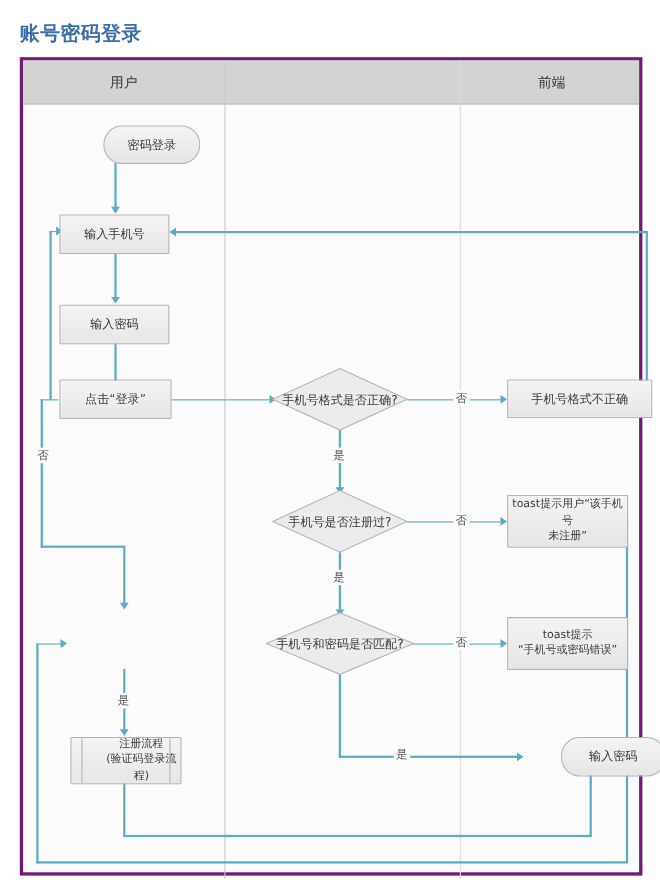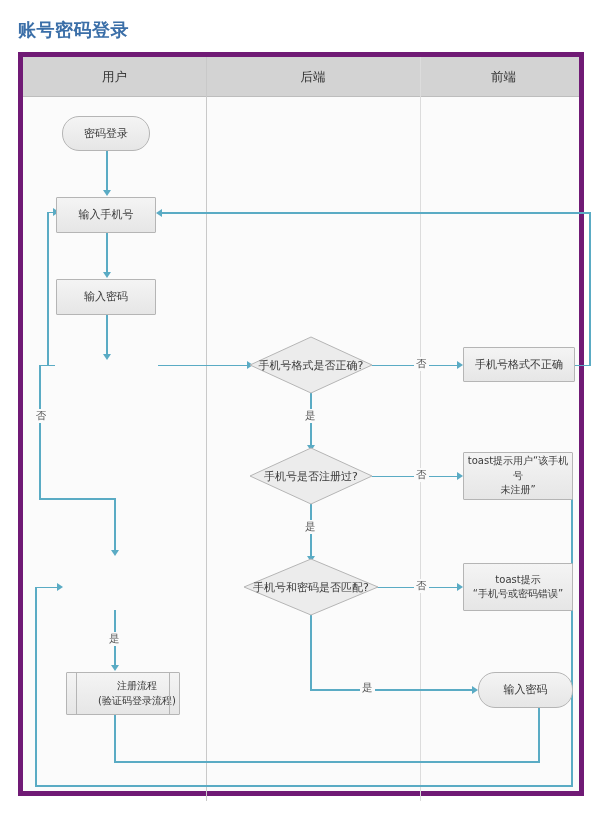--- a/index.html
+++ b/index.html
@@ -23,21 +23,21 @@
     color: #3b6fa8;
     letter-spacing: 0.5px;
     white-space: nowrap;
   }
   #diagram-frame {
     position: absolute;
     left: 18px;
     top: 52px;
     width: 566px;
     height: 744px;
-    border: 5px solid #701a75;
+    border: 3px solid #701a75;
     background: #fbfbfb;
     box-sizing: border-box;
   }
   #lane-header-row {
     position: absolute;
     left: 0;
     top: 0;
     width: 100%;
     height: 40px;
     background: #d3d3d3;
@@ -74,20 +74,21 @@
     text-align: center;
     font-size: 11px;
     color: #3a3a3a;
     line-height: 1.45;
     background: linear-gradient(to bottom, #f4f4f4 0%, #e6e6e6 100%);
     border: 1px solid #b5b5b5;
     white-space: pre-line;
   }
   .node.rounded {
     border-radius: 17px;
+    margin-left: 34px;
   }
   .node.rect {
     border-radius: 1px;
   }
   .node.predef {
     border-radius: 1px;
   }
   .node.predef::before,
   .node.predef::after {
     content: "";
@@ -168,21 +169,20 @@
 </style>
 </head>
 <body>
 
 <div id="page-title">账号密码登录</div>
 
 <div id="diagram-frame">
 
   <div id="lane-header-row">
     <div class="lane-header" style="left:0px; width:183px;">用户</div>
-    <div class="lane-header" style="left:183px; width:214px;">后端</div>
     <div class="lane-header" style="left:397px; width:167px;">前端</div>
   </div>
 
   <div class="lane-divider" style="left:183px;"></div>
   <div class="lane-divider light" style="left:397px;"></div>
 
   <div class="edge-v" style="left:83px; top:93px; height:41px;"></div>
   <div class="arrow down" style="left:79.8px; top:133px;"></div>
 
   <div class="edge-v" style="left:83px; top:175px; height:41px;"></div>
@@ -244,25 +244,26 @@
   <div class="edge-v" style="left:24px; top:154.5px; height:154px;"></div>
   <div class="edge-h" style="left:24px; top:154.5px; width:14px;"></div>
   <div class="arrow right" style="left:30px; top:151.3px;"></div>
 
   <div class="node rounded" style="left:39px; top:59px; width:88px; height:35px;">密码登录</div>
 
   <div class="node rect" style="left:33px; top:222px; width:100px; height:36px;">输入密码</div>
 
   <div class="node rect" style="left:33px; top:140px; width:100px; height:36px;">输入手机号</div>
 
-
-  <div class="node predef" style="left:43px; top:615px; width:114px; height:43px; font-size:10px;padding-left:28px;">注册流程
+  <div class="node rect" style="left:33px; top:290px; width:102px; height:36px;">点击“登录”</div>
+
+  <div class="node predef" style="left:43px; top:615px; width:101px; height:43px; font-size:10px;padding-left:28px;">注册流程
 (验证码登录流程)</div>
 
-  <div class="node rect" style="left:440px; top:290px; width:112px; height:35px;">手机号格式不正确</div>
+  <div class="node rect" style="left:440px; top:290px; width:132px; height:35px;">手机号格式不正确</div>
 
   <div class="node rect" style="left:440px; top:395px; width:110px; height:48px; font-size:10px;">toast提示用户“该手机号
 未注册”</div>
 
   <div class="node rect" style="left:440px; top:506px; width:110px; height:48px; font-size:10px;">toast提示
 “手机号或密码错误”</div>
 
   <div class="node rounded" style="left:455px; top:615px; width:95px; height:36px;">输入密码</div>
 
   <div class="diamond" style="left:226px; top:279px; width:124px; height:58px;">

